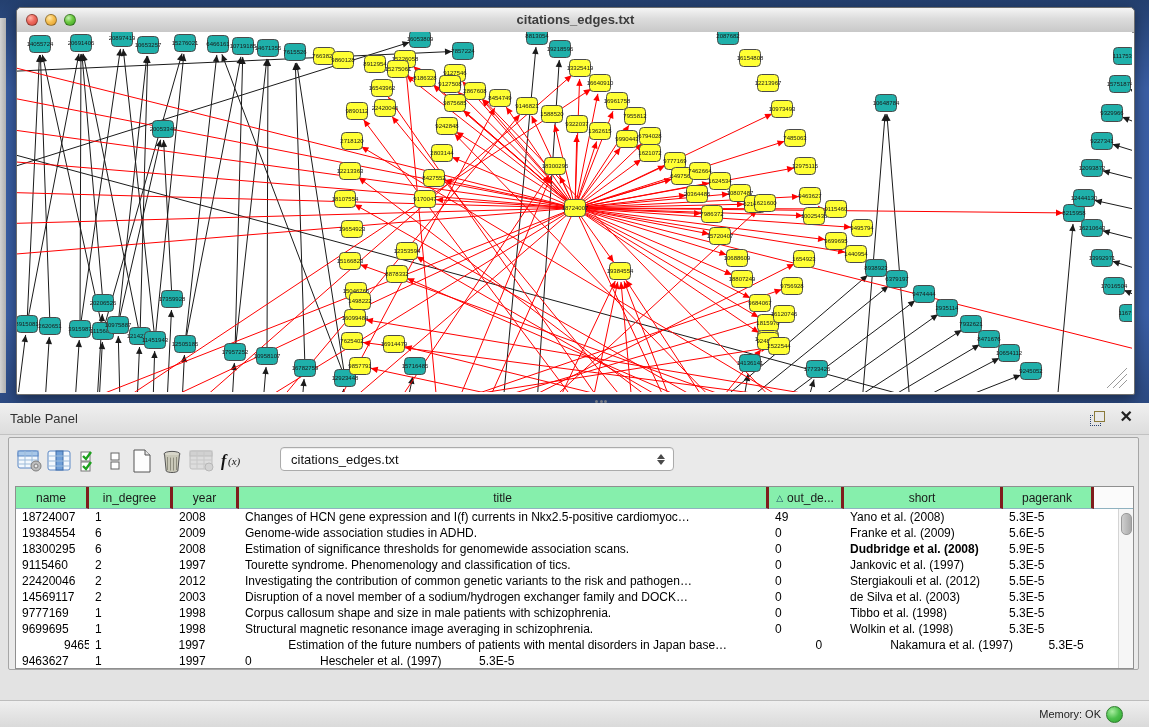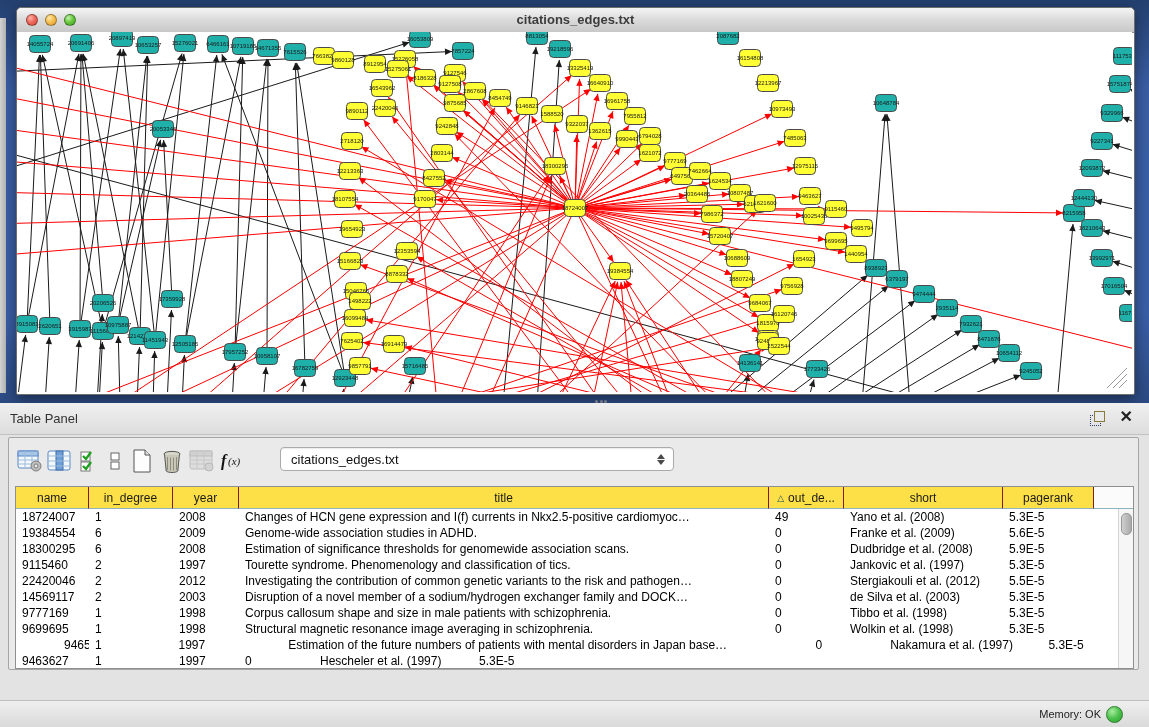--- a/index.html
+++ b/index.html
@@ -45,21 +45,21 @@
   .combo .combo-text{position:absolute;left:10px;top:4px;font-size:13px;color:#111;}
   .combo .stepper{position:absolute;right:7px;top:2px;width:10px;height:18px;
     display:flex;flex-direction:column;align-items:center;justify-content:center;gap:1px;}
   .combo .stepper .up,.combo .stepper .dn{width:0;height:0;border-left:4px solid transparent;border-right:4px solid transparent;}
   .combo .stepper .up{border-bottom:5px solid #4a4a4a;}
   .combo .stepper .dn{border-top:5px solid #4a4a4a;}
   
   .grid{position:absolute;left:6px;top:48px;width:1119px;height:183px;background:#fff;
     border:1px solid #8f8f8f;box-sizing:border-box;overflow:hidden;}
   .thead{display:flex;height:22px;}
-  .th{background:#fde047;border-right:1px solid #7f1d1d;border-bottom:1px solid #8fb2c0;
+  .th{background:#86efac;border-right:3px solid #7f1d1d;border-bottom:1px solid #8fb2c0;
     box-sizing:border-box;font-size:12px;color:#1a1a1a;display:flex;align-items:center;
     justify-content:center;white-space:nowrap;overflow:hidden;cursor:pointer;}
   .th .sort{font-size:9px;color:#1d4e63;margin-right:4px;}
   .th.filler{background:#fbfbfb;border-right:none;flex:1;cursor:default;}
   .tr{display:flex;height:16px;cursor:default;}
   .td{font-size:12px;color:#000;padding-left:6px;box-sizing:border-box;white-space:nowrap;
     overflow:hidden;line-height:16px;}
   .vscroll{position:absolute;right:0;top:22px;bottom:0;width:14px;background:#f6f6f6;border-left:1px solid #d4d4d4;}
   .vthumb{position:absolute;left:2px;top:4px;width:9px;height:20px;background:linear-gradient(90deg,#cfcfcf,#a9a9a9);
     border:1px solid #9a9a9a;border-radius:5px;cursor:pointer;}
@@ -1068,21 +1068,21 @@
             <div class="td" style="width: 75px;">0</div>
             <div class="td" style="width: 159px;">Franke et al. (2009)</div>
             <div class="td" style="width: 91px;">5.6E-5</div>
           </div>
           <div class="tr">
             <div class="td" style="width: 73px;">18300295</div>
             <div class="td" style="width: 84px;">6</div>
             <div class="td" style="width: 66px;">2008</div>
             <div class="td" style="width: 530px;">Estimation of significance thresholds for genomewide association scans.</div>
             <div class="td" style="width: 75px;">0</div>
-            <div class="td" style="width: 159px;">Dudbridge et al. (2008)</div>
+            <div class="td" style="width: 159px; font-weight: bold;">Dudbridge et al. (2008)</div>
             <div class="td" style="width: 91px;">5.9E-5</div>
           </div>
           <div class="tr">
             <div class="td" style="width: 73px;">9115460</div>
             <div class="td" style="width: 84px;">2</div>
             <div class="td" style="width: 66px;">1997</div>
             <div class="td" style="width: 530px;">Tourette syndrome. Phenomenology and classification of tics.</div>
             <div class="td" style="width: 75px;">0</div>
             <div class="td" style="width: 159px;">Jankovic et al. (1997)</div>
             <div class="td" style="width: 91px;">5.3E-5</div>

